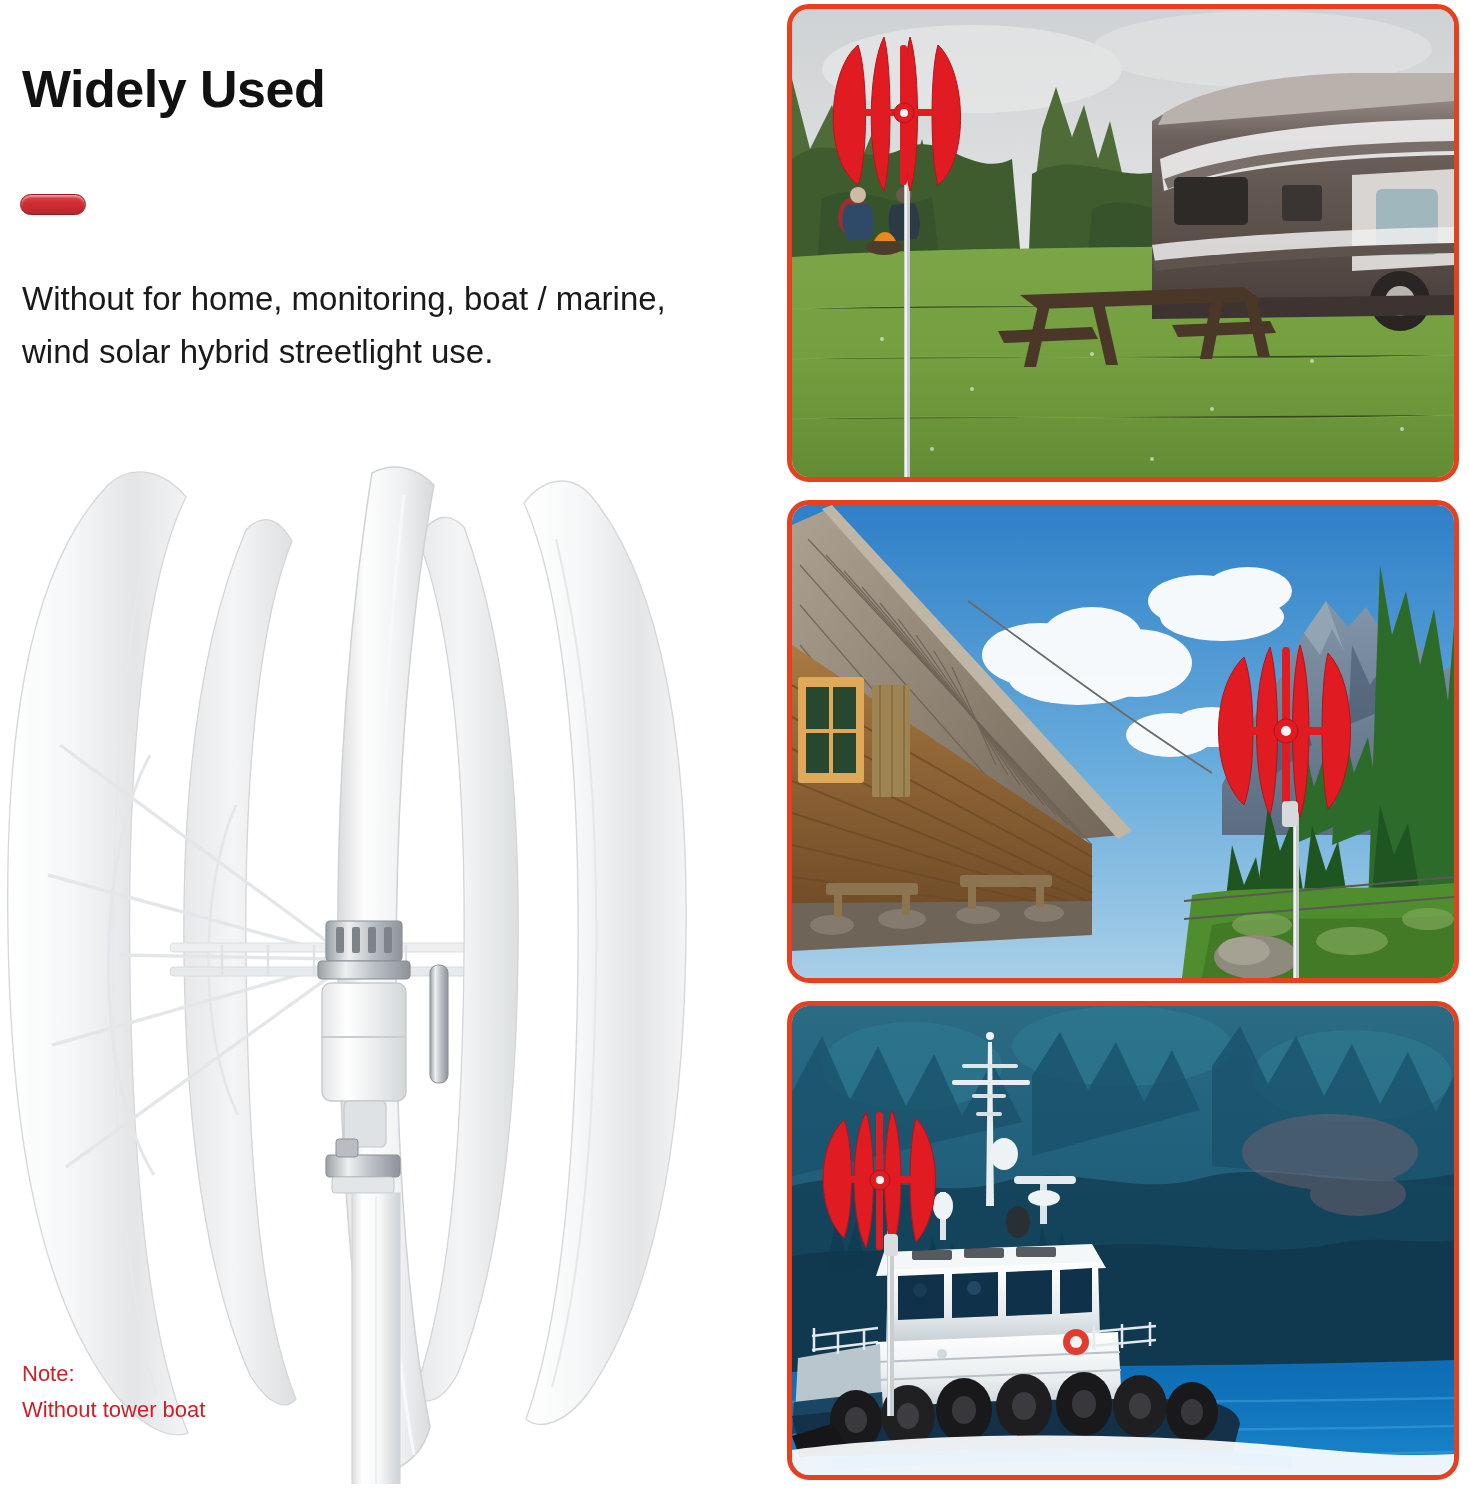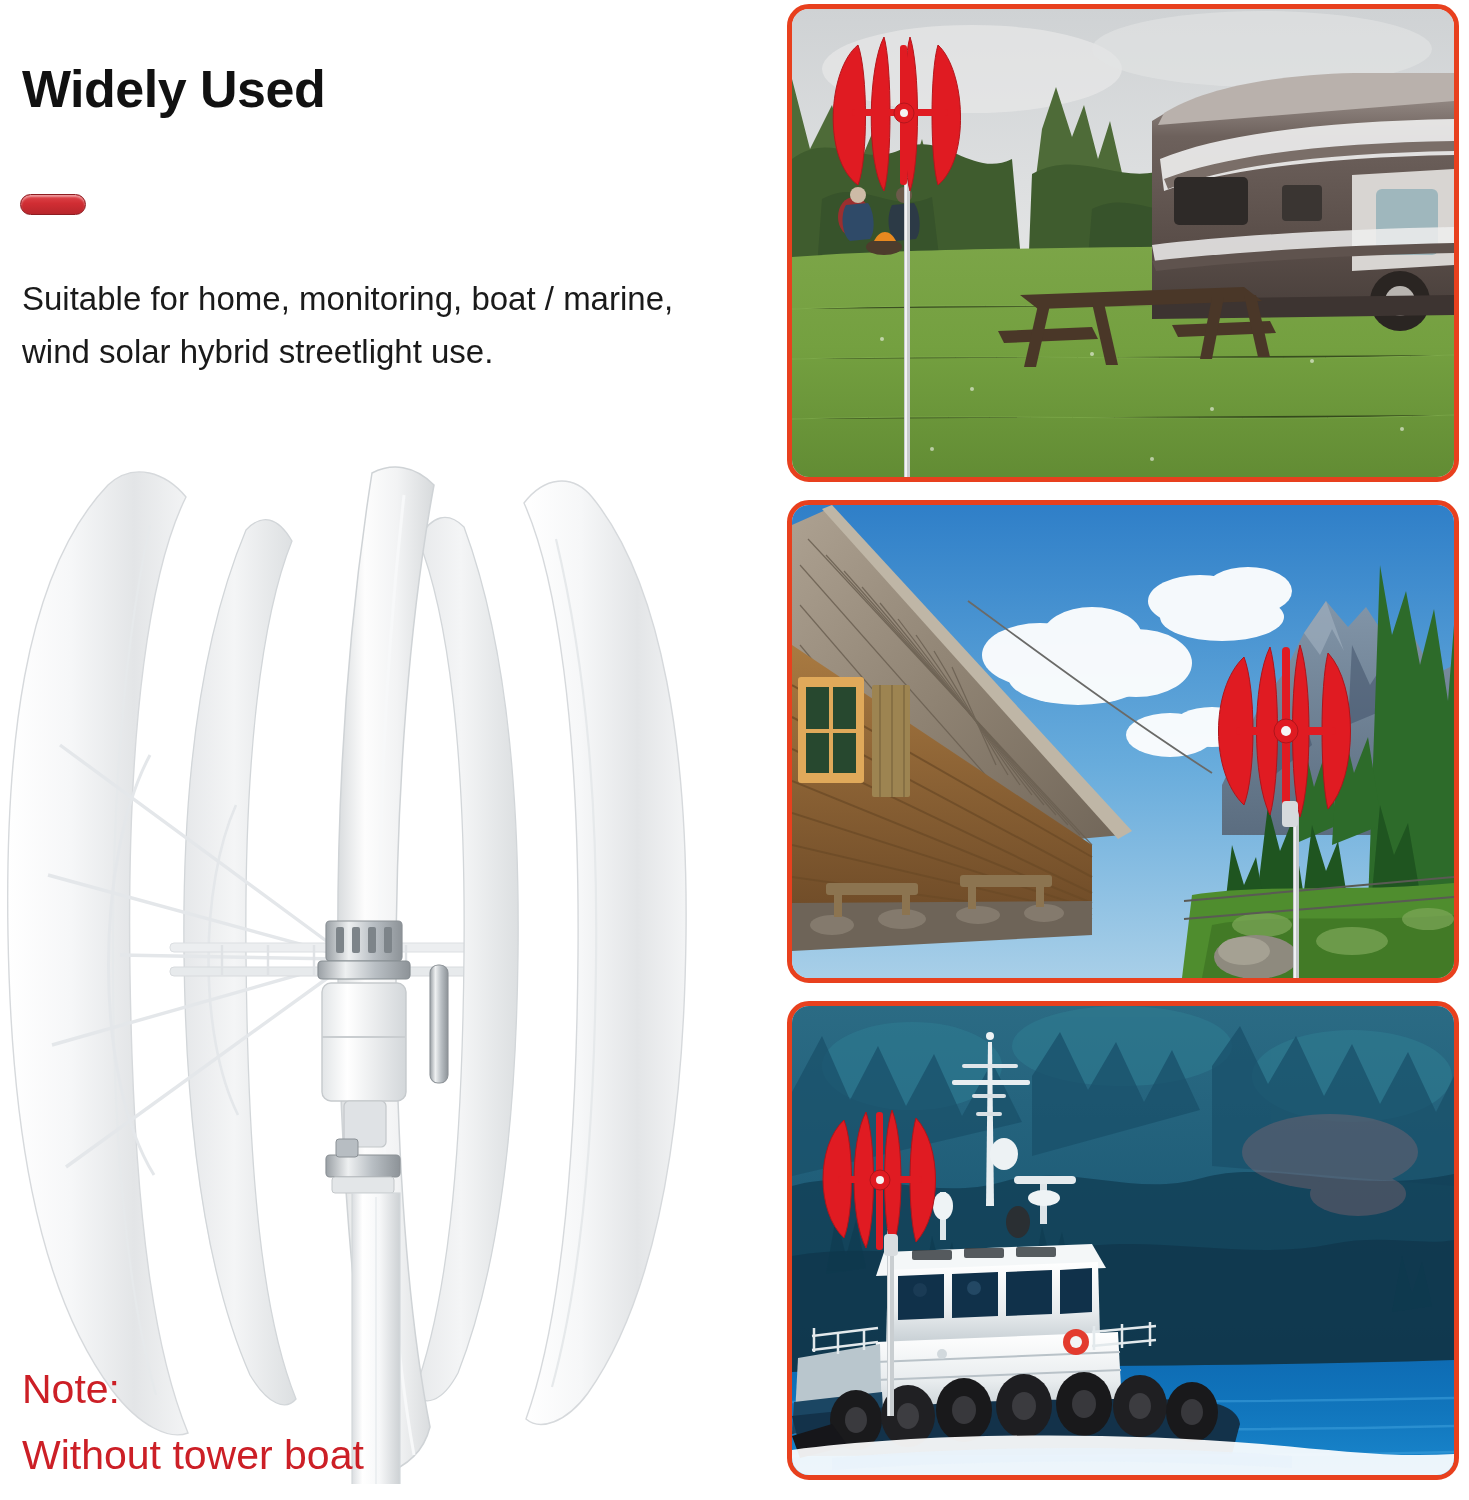--- a/index.html
+++ b/index.html
@@ -48,21 +48,21 @@
     width: 720px;
     font-size: 33px;
     font-weight: 400;
     color: #1a1a1a;
     line-height: 1.62;
   }
   #note-block {
     position: absolute;
     left: 22px; top: 1356px;
     color: #cc1f26;
-    font-size: 41px;
+    font-size: 22px;
     line-height: 1.62;
     font-weight: 400;
   }
   #note-block .note-line { white-space: nowrap; }
 
   
   #turbine {
     position: absolute;
     left: 0px; top: 455px;
     width: 700px; height: 1045px;
@@ -93,21 +93,21 @@
 <body>
 
 <div id="page">
 
   <div id="left-col">
 
     <div id="page-title">Widely Used</div>
 
     <div id="accent-bar"></div>
 
-    <div id="subtitle">Suitable for home, monitoring, boat / marine, wind solar hybrid streetlight use.</div>
+    <div id="subtitle">Without for home, monitoring, boat / marine, wind solar hybrid streetlight use.</div>
 
     <div id="turbine">
       <svg viewBox="0 0 700 1045" xmlns="http://www.w3.org/2000/svg" aria-hidden="true">
         <defs>
           <linearGradient id="bladeLight" x1="0" y1="0" x2="1" y2="0">
             <stop offset="0%" stop-color="#ffffff"></stop>
             <stop offset="35%" stop-color="#f6f7f8"></stop>
             <stop offset="70%" stop-color="#e3e5e7"></stop>
             <stop offset="100%" stop-color="#f3f4f5"></stop>
           </linearGradient>

